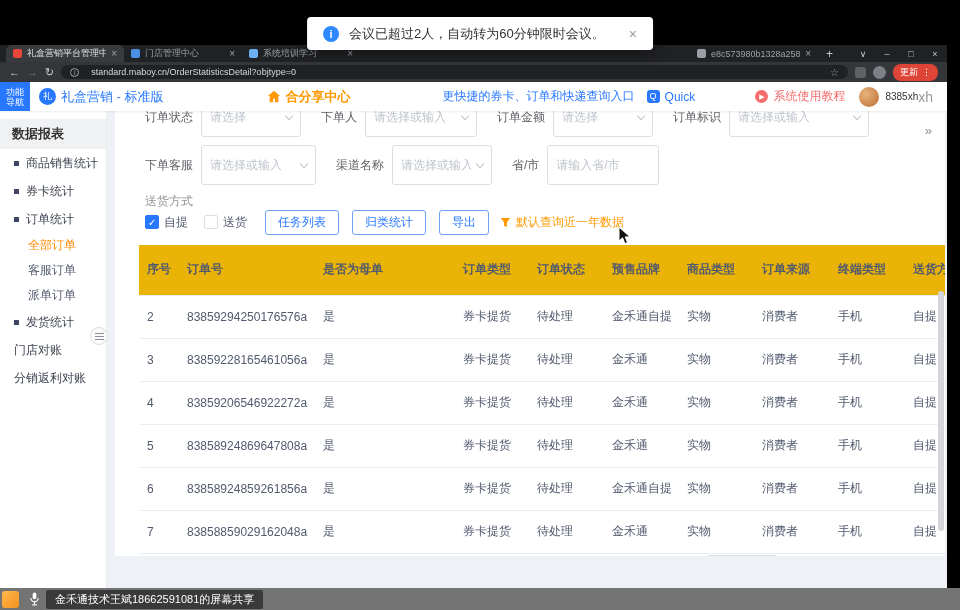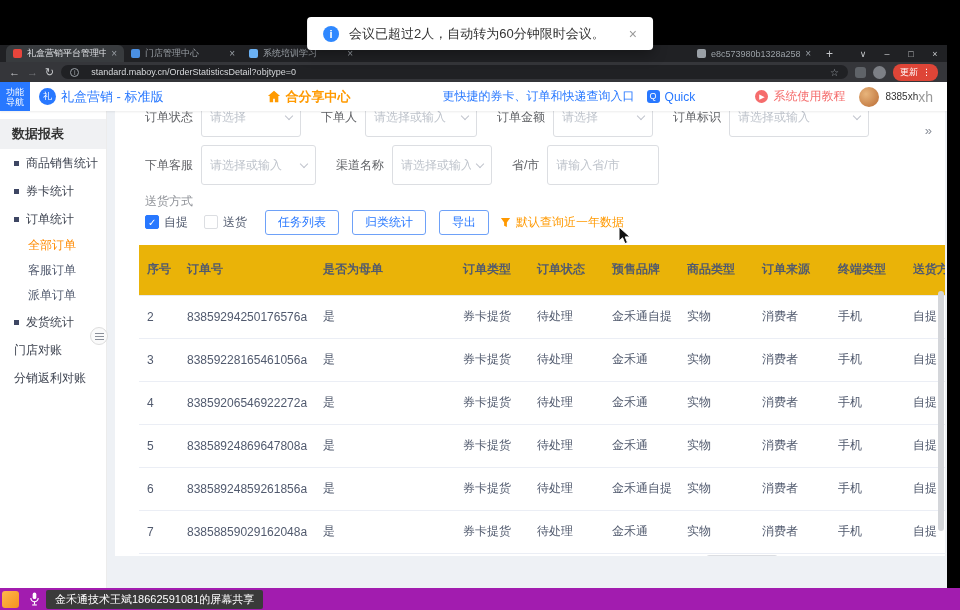--- a/index.html
+++ b/index.html
@@ -105,21 +105,21 @@
 .pager{margin-top:2px;display:flex;align-items:center;justify-content:flex-end;gap:10px;font-size:12px;color:#606266;padding-right:4px;height:22px}
 .psize{height:24px;border:1px solid #dcdee2;border-radius:3px;display:flex;align-items:center;gap:7px;padding:0 8px;color:#ec4899;white-space:nowrap}
 .parrow{color:#a8abb2;font-size:13px}
 .pcur{color:#2d8cf0}
 .pgoto{width:28px;height:22px;border:1px solid #dcdee2;border-radius:3px;text-align:center;line-height:20px;color:#606266}
 
 .collapse-filters{position:absolute;top:12px;right:13px;color:#8a8f99;font-size:13px}
 .vscroll{position:absolute;right:1px;top:180px;width:6px;height:240px;border-radius:3px;background:#d4d6da}
 
 
-.share-bar{position:absolute;left:0;right:0;bottom:0;height:22px;background:#a21caf;display:flex;align-items:center;z-index:60}
+.share-bar{position:absolute;left:0;right:0;bottom:0;height:22px;background:#737373;display:flex;align-items:center;z-index:60}
 .taskbar-icon{width:17px;height:17px;margin-left:2px;border-radius:3px;background:linear-gradient(135deg,#ffb84d,#f5921e);flex:none}
 .mic{margin-left:10px;flex:none}
 .share-chip{margin-left:6px;background:#3a3a3a;border-radius:2px;padding:2px 9px;color:#fff;font-size:11px;white-space:nowrap}
 
 .cursor{position:absolute;left:618px;top:226px;z-index:90}
 </style>
 </head>
 <body>
 
 <div class="screen">

